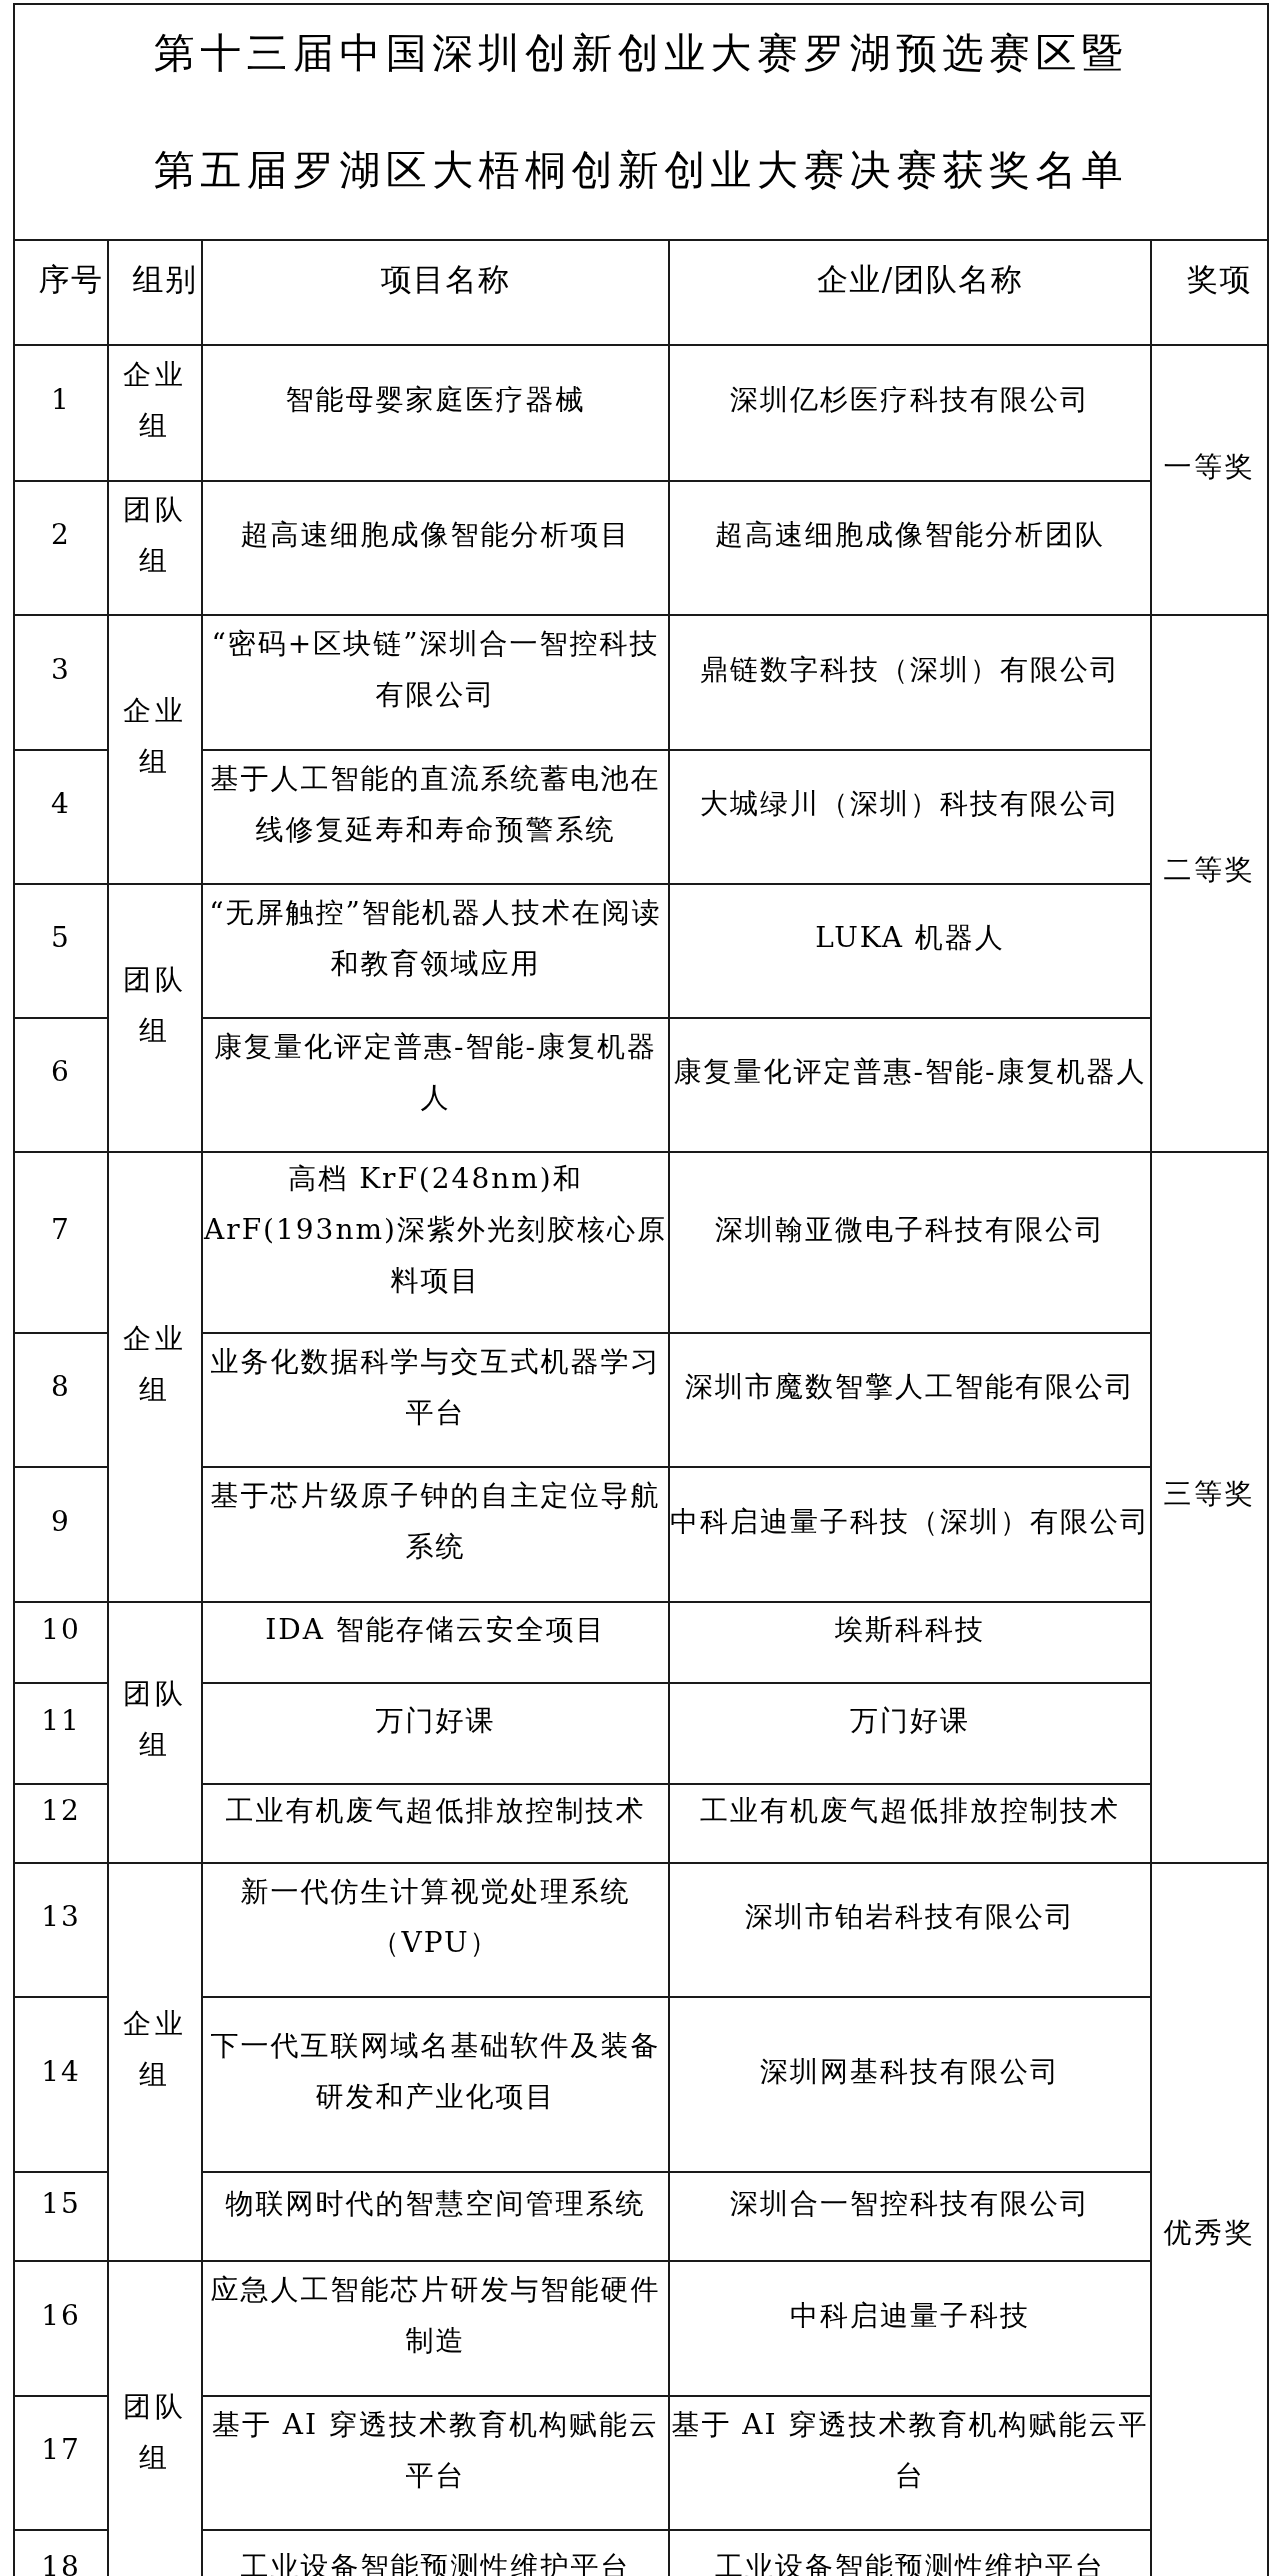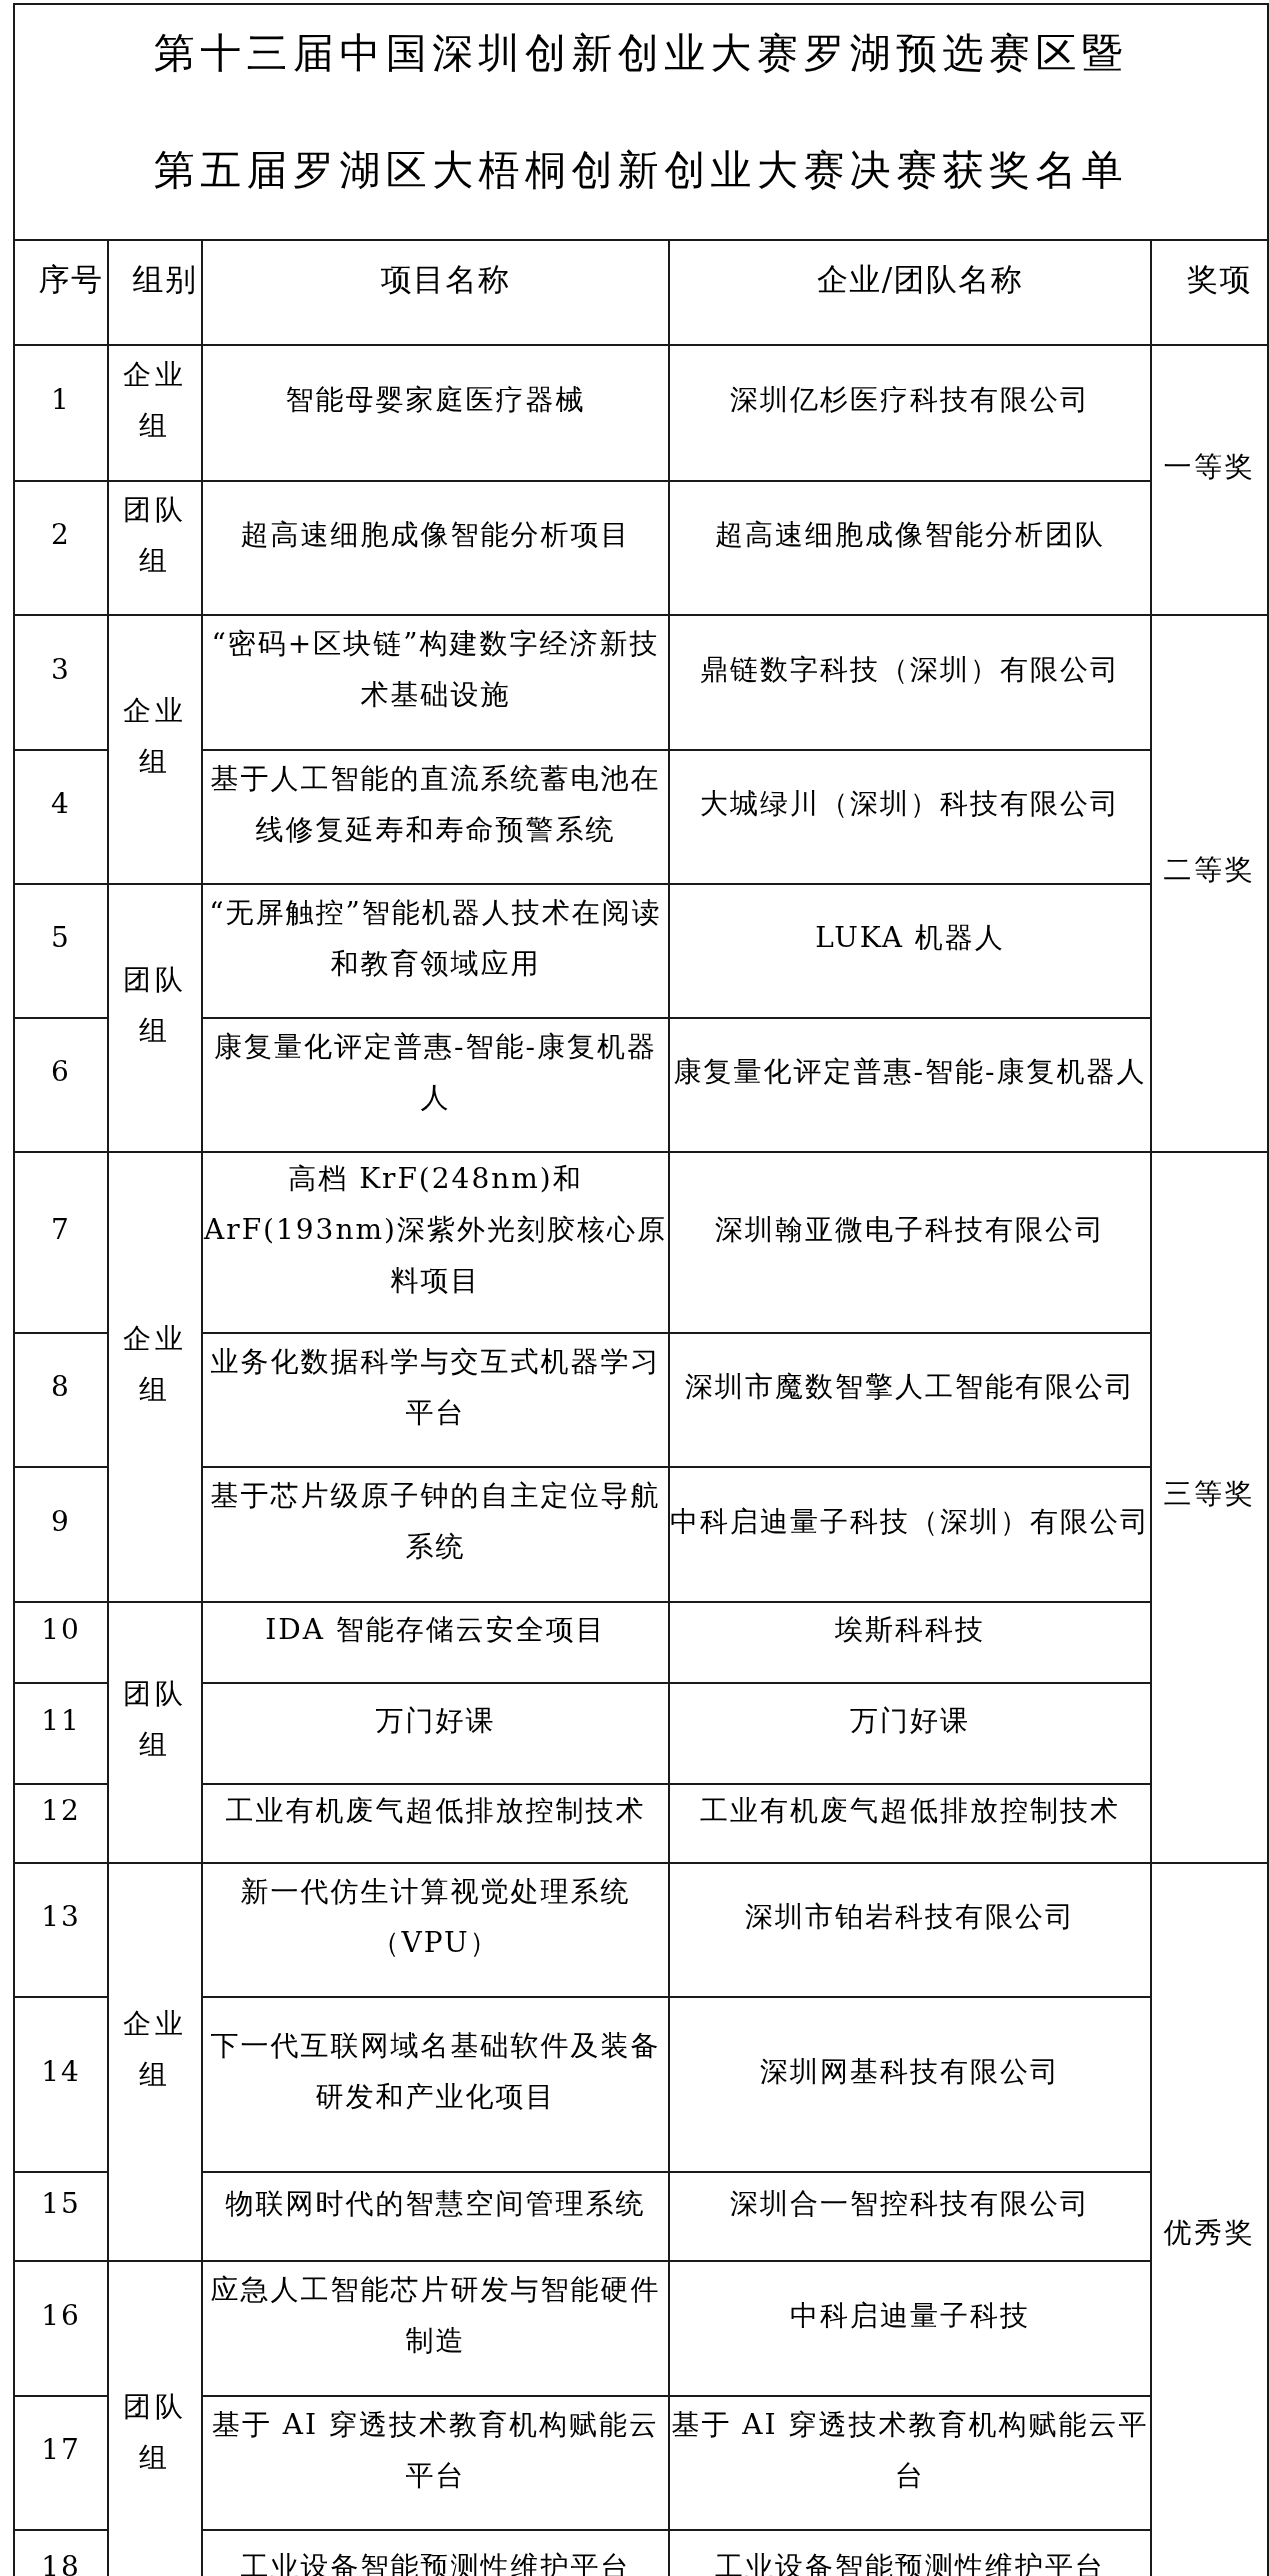--- a/index.html
+++ b/index.html
@@ -62,21 +62,21 @@
   <tr style="height:134px">
     <td class="seq"><span class="cell-text">2</span></td>
     <td class="grp"><span>团队组</span></td>
     <td><span class="cell-text">超高速细胞成像智能分析项目</span></td>
     <td><span class="cell-text">超高速细胞成像智能分析团队</span></td>
   </tr>
 
   <tr style="height:135px">
     <td class="seq"><span class="cell-text">3</span></td>
     <td class="grp" rowspan="2"><span>企业组</span></td>
-    <td><span class="cell-text">“密码+区块链”构建数字经济新技术基础设施</span></td>
+    <td><span class="cell-text">“密码+区块链”深圳合一智控科技有限公司</span></td>
     <td><span class="cell-text">鼎链数字科技（深圳）有限公司</span></td>
     <td class="prize" rowspan="4"><span>二等奖</span></td>
   </tr>
 
   <tr style="height:134px">
     <td class="seq"><span class="cell-text">4</span></td>
     <td><span class="cell-text">基于人工智能的直流系统蓄电池在线修复延寿和寿命预警系统</span></td>
     <td><span class="cell-text">大城绿川（深圳）科技有限公司</span></td>
   </tr>
 

